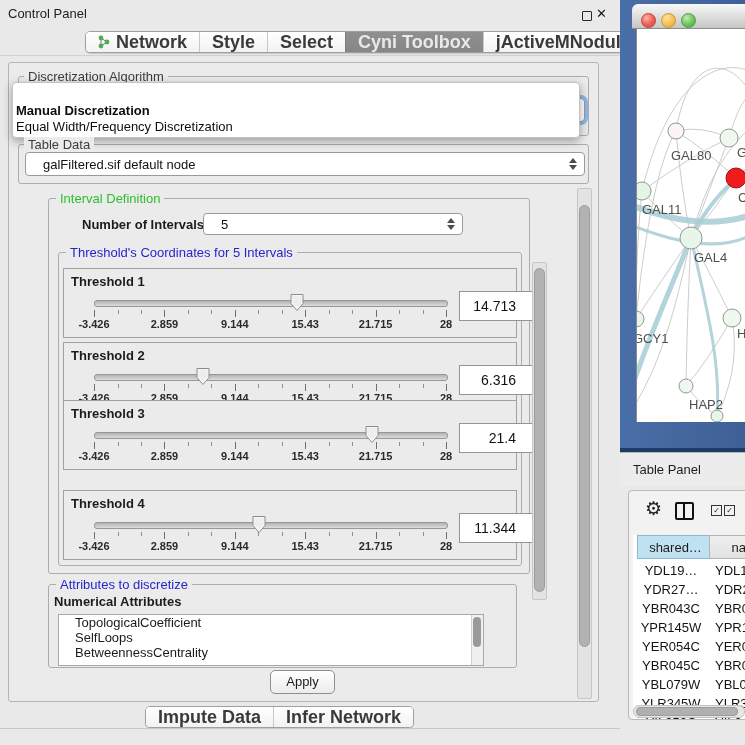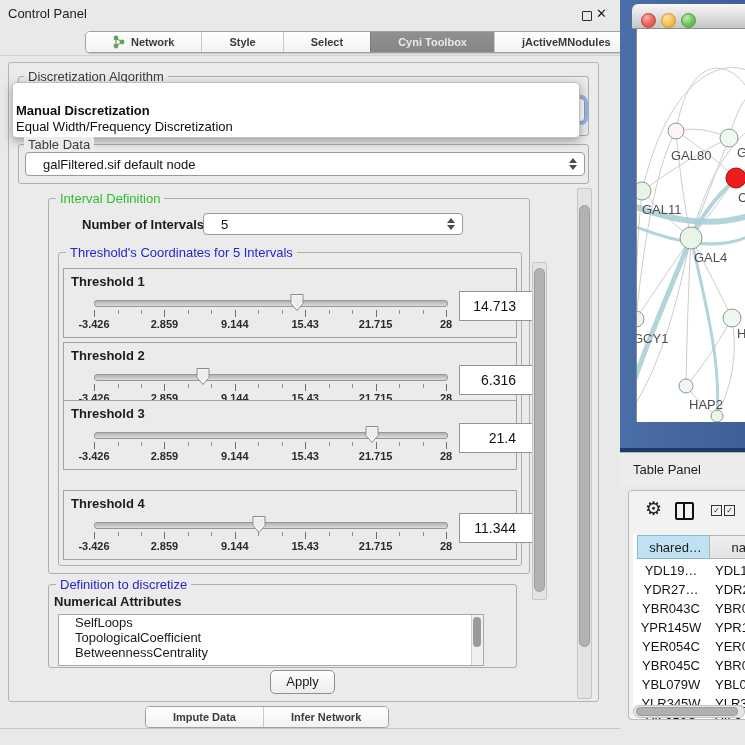--- a/index.html
+++ b/index.html
@@ -12,22 +12,22 @@
   .abs{position:absolute;}
   
   .cp-title{left:8px;top:6px;font-size:13px;color:#1d1d1d;}
   .float-icon{left:582px;top:11px;width:8px;height:8px;border:1.6px solid #2a2a2a;border-radius:1px;}
   .close-icon{left:596px;top:6px;font-size:13px;font-weight:bold;color:#1a1a1a;}
   .divider-top{left:0;top:55px;width:620px;height:1px;background:#d2d2d2;}
   .divider-bottom{left:0;top:728px;width:620px;height:1px;background:#c8c8c8;}
 
   .seg-bar{display:flex;height:20px;border:1px solid #a0a0a0;border-radius:5px;overflow:hidden;
     background:#fff;box-shadow:0 1px 1px rgba(0,0,0,.15);}
-  .seg{display:flex;align-items:center;justify-content:center;padding:0 27px;
-    font-size:11px;font-weight:bold;color:#3a3a3a;background:linear-gradient(#ffffff,#f2f2f2);
+  .seg{display:flex;align-items:center;justify-content:center;padding:0 12px;
+    font-size:18px;font-weight:bold;color:#3a3a3a;background:linear-gradient(#ffffff,#f2f2f2);
     border-left:1px solid #c9c9c9;white-space:nowrap;}
   .seg:first-child{border-left:none;}
   .seg.selected{background:linear-gradient(#909090,#868686);color:#e9e9e9;border-left:1px solid #7c7c7c;}
   .seg .net-ico{margin-right:6px;}
 
   .content-box{left:8px;top:62px;width:589px;height:638px;border:1px solid #b4b4b4;border-radius:3px;background:#ebebeb;}
 
   .group{position:absolute;border:1px solid #adadad;border-radius:3px;}
   .legend{position:absolute;font-size:13px;background:#ebebeb;padding:0 4px;white-space:nowrap;}
   .legend.green{color:#2ebe2e;}
@@ -304,26 +304,26 @@
   </div>
 
 <div class="vscroll" style="left:532px;top:262px;height:336px;">
   <div class="vthumb" style="top:5px;height:322px;"></div>
 </div>
 <div class="vscroll" style="left:577px;top:188px;height:509px;">
   <div class="vthumb" style="top:16px;height:440px;"></div>
 </div>
 
 <div class="group" style="left:48px;top:584px;width:467px;height:82px;"></div>
-<div class="legend blue" style="left:56px;top:577px;">Definition to discretize</div>
+<div class="legend blue" style="left:56px;top:577px;">Attributes to discretize</div>
 <div class="bold-label" style="left:54px;top:594px;">Numerical Attributes</div>
 <div class="listbox" id="attr-list">
 
-<div class="li">SelfLoops</div>
-    <div class="li">TopologicalCoefficient</div>
+<div class="li">TopologicalCoefficient</div>
+    <div class="li">SelfLoops</div>
     <div class="li">BetweennessCentrality</div>
     <div class="list-sb">
       <div class="lthumb"></div>
     </div>
   </div>
 
 <div class="apply-btn">Apply</div>
 
 <div class="abs seg-bar" style="left:145px;top:706px;" id="bottom-tabs">
     <div class="seg">

